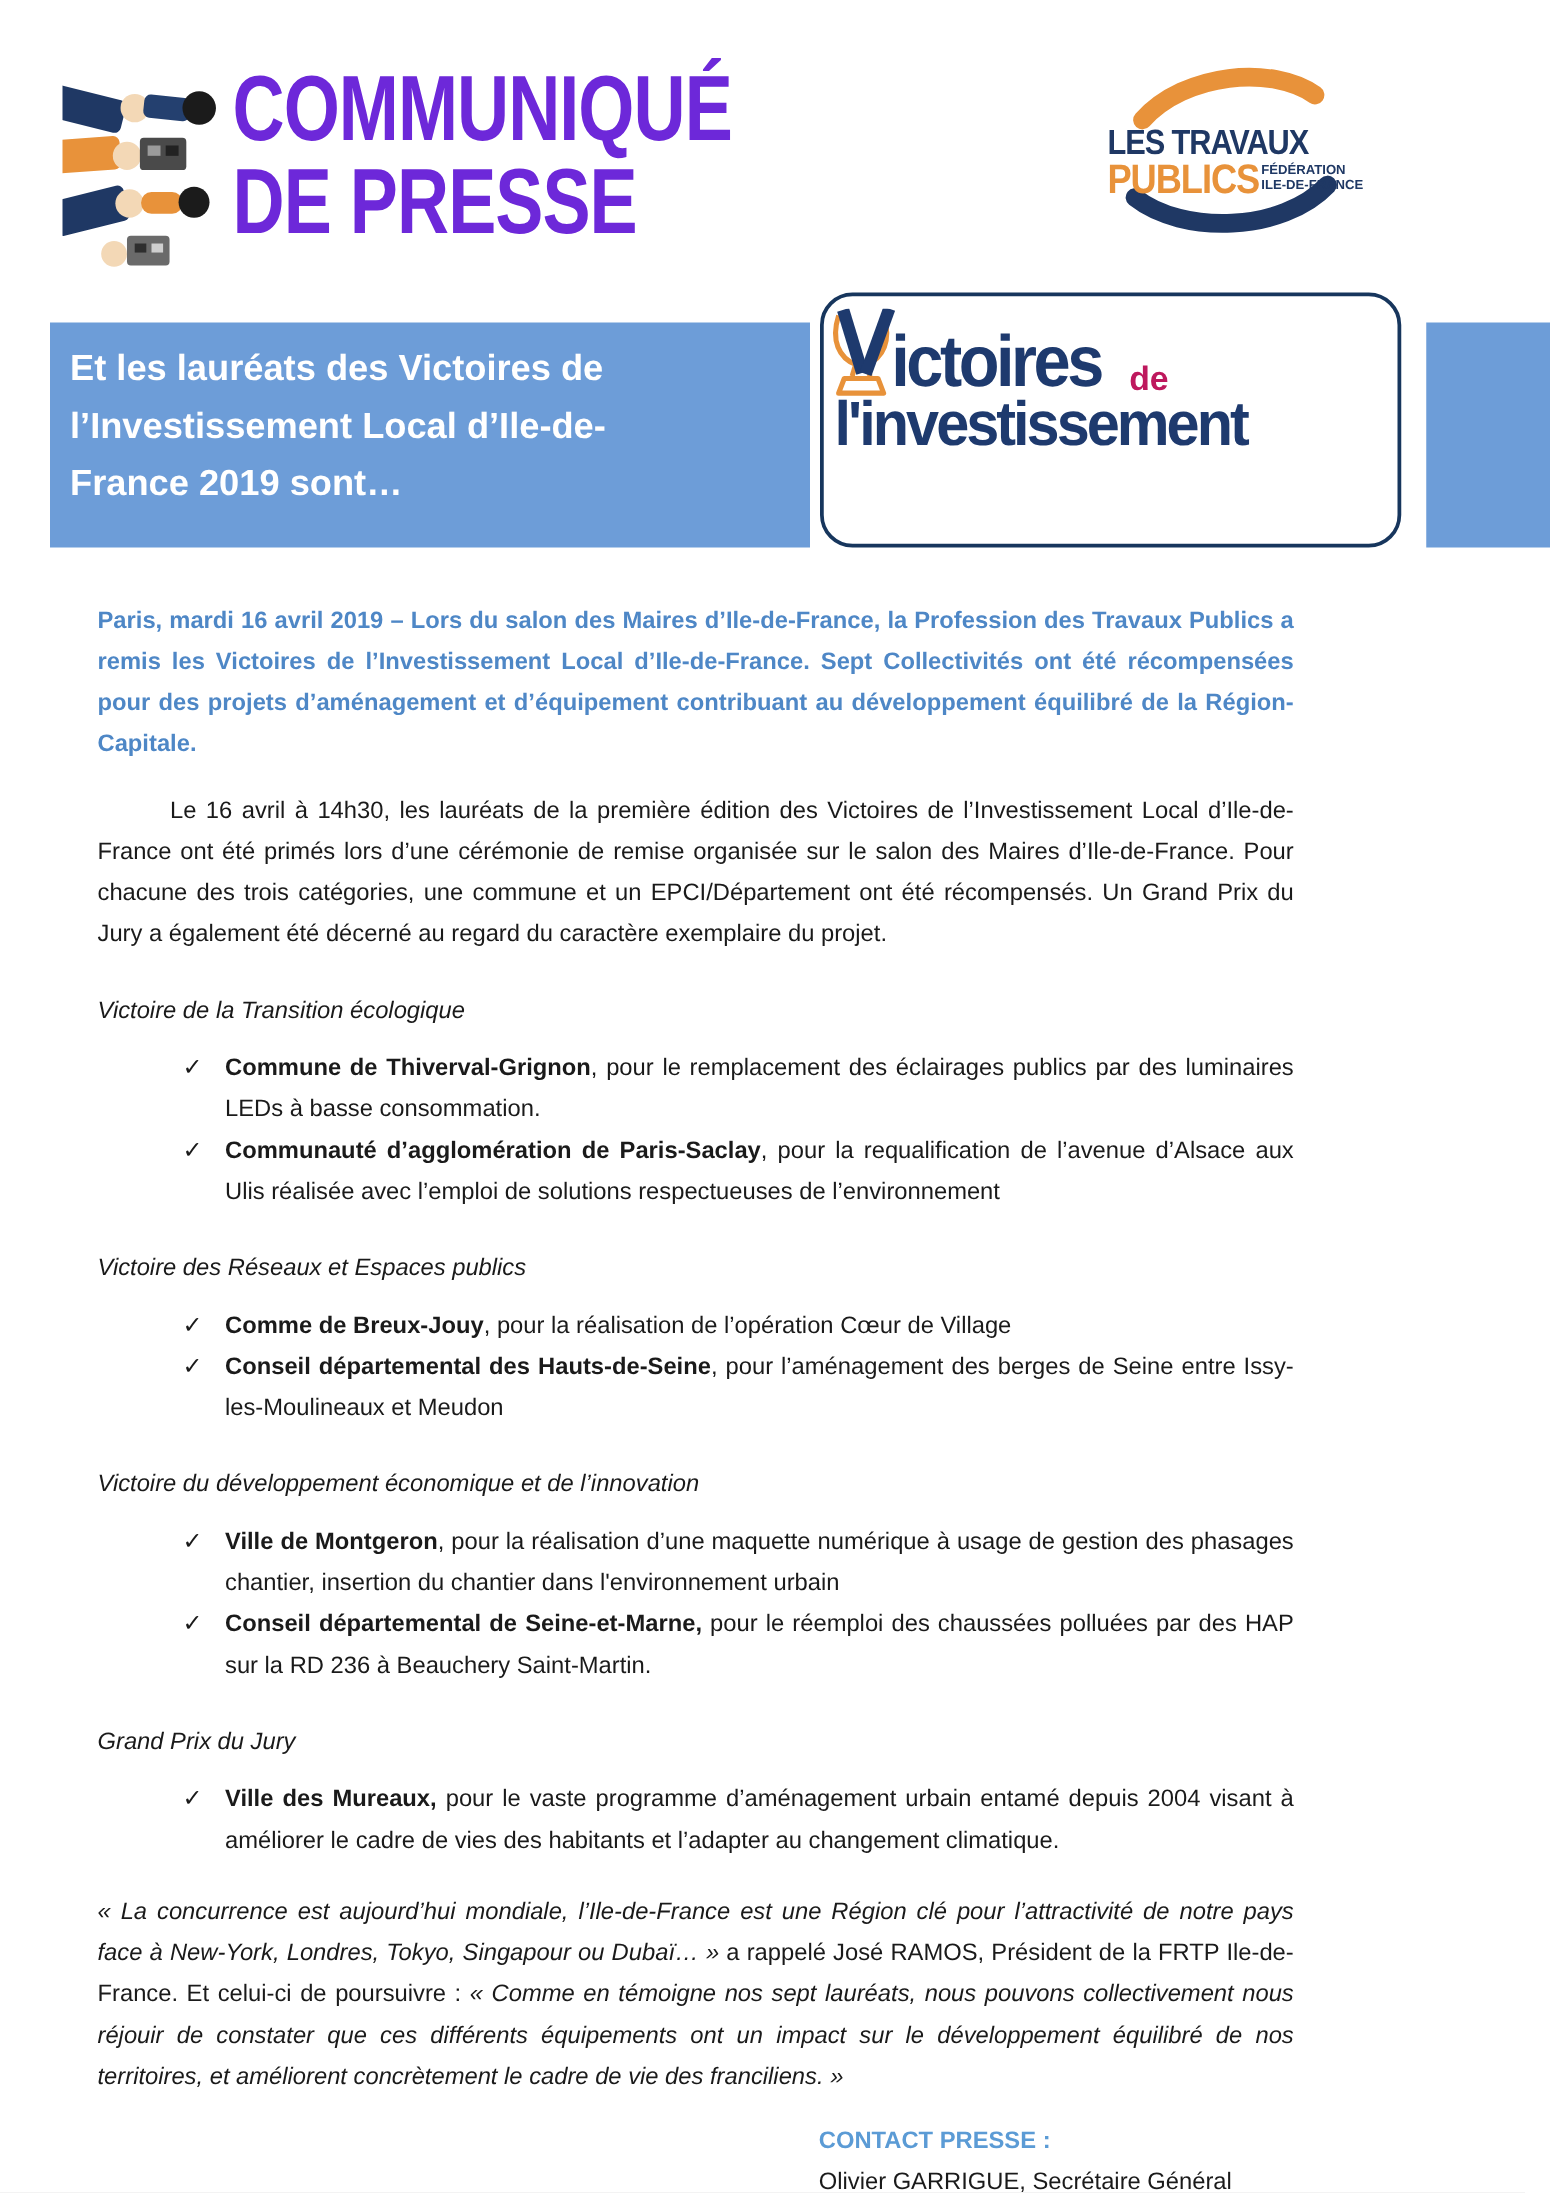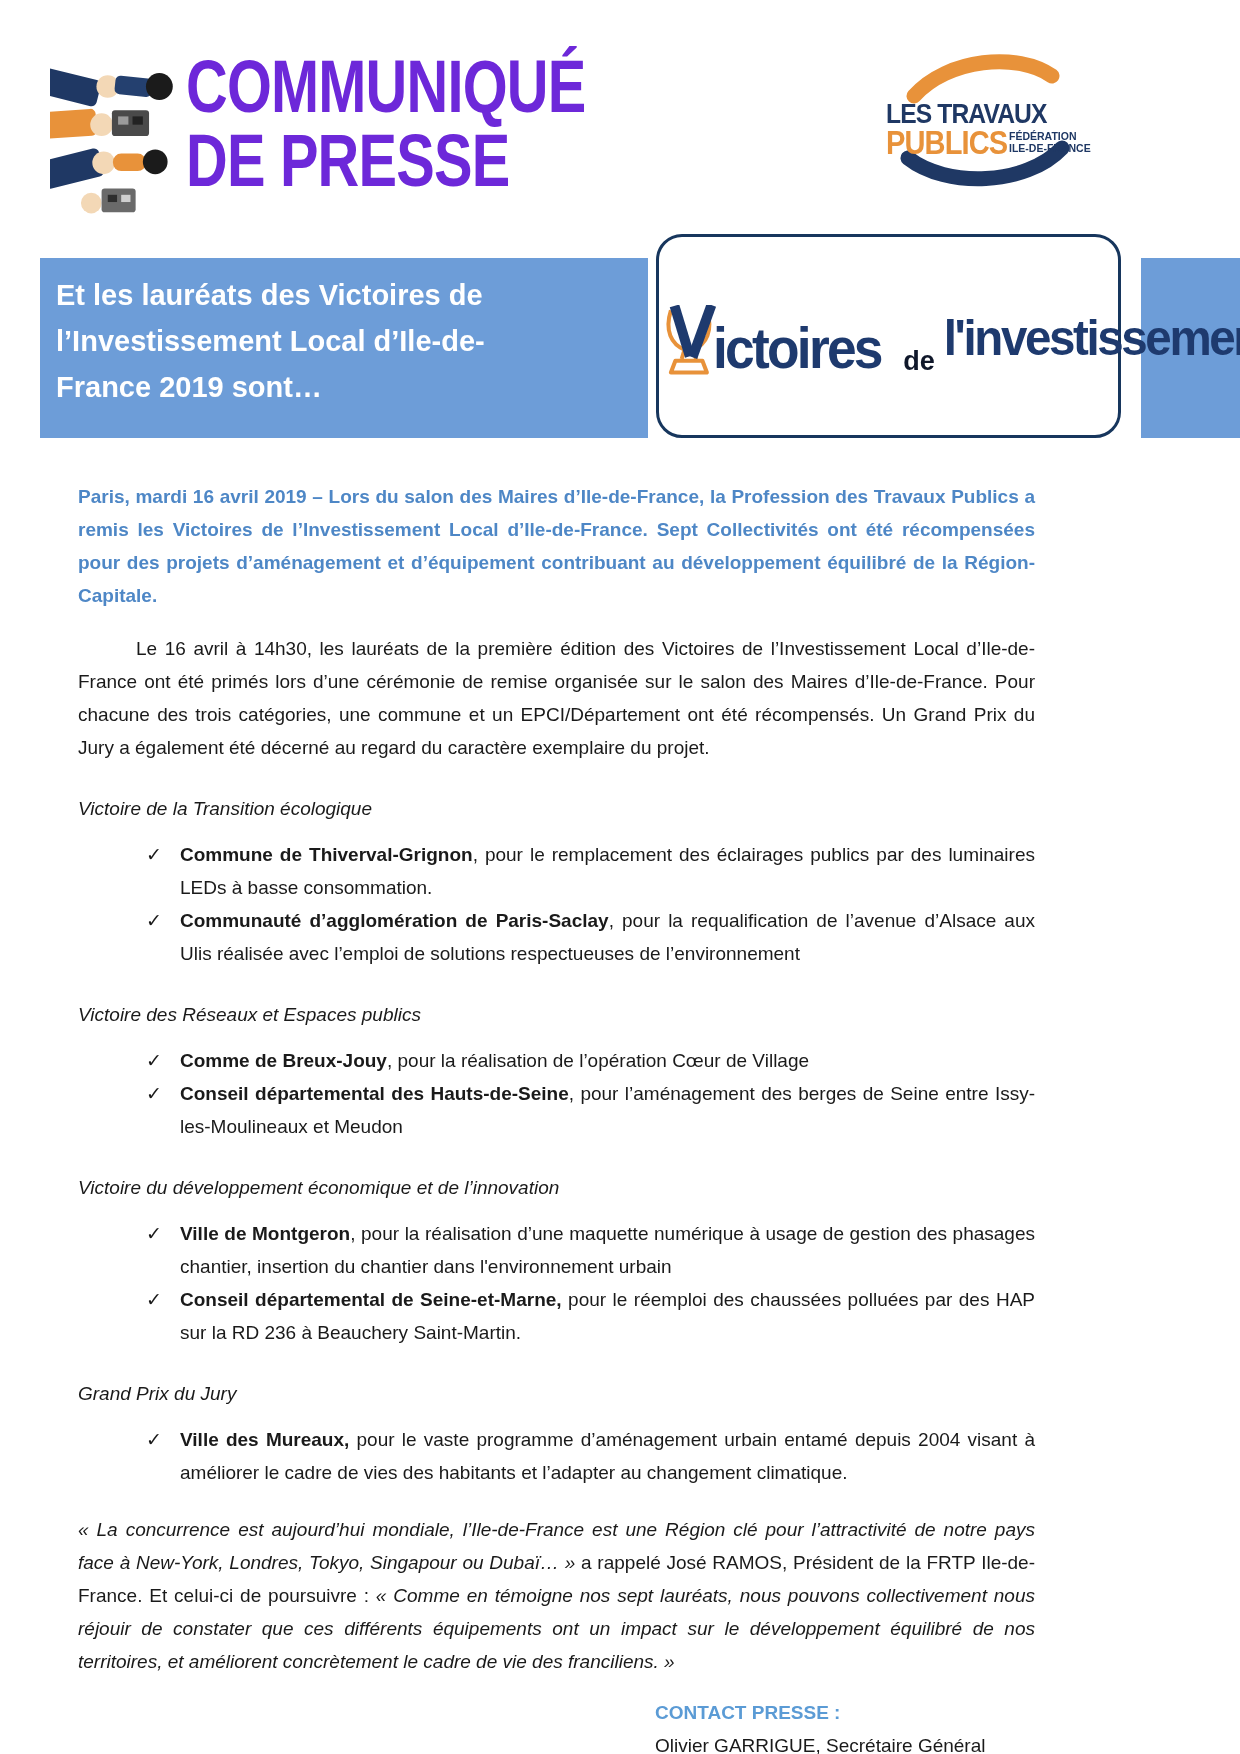--- a/index.html
+++ b/index.html
@@ -26,26 +26,26 @@
   .ftp-sub { position:absolute; left:133px; top:82px; color:#1F3864; font-size:10.5px;
              font-weight:bold; line-height:12px; letter-spacing:0; white-space:nowrap; }
 
   
   .banner { position:absolute; left:40px; top:258px; width:1228px; height:180px; background:#6D9DD8; }
   .banner-title { position:absolute; left:16px; top:14px; color:#ffffff; font-weight:bold;
                   font-size:29px; line-height:46px; white-space:nowrap; }
   .vcard { position:absolute; left:608px; top:-30px; width:493px; height:220px; background:#ffffff; }
   .vcard-border { position:absolute; left:8px; right:20px; top:6px; bottom:10px;
                   border:3px solid #17365D; border-radius:26px;
-                  display:flex; align-items:center; padding-top:10px; }
+                  display:flex; flex-direction:column; align-items:flex-start; padding-top:10px; }
   .vrow1 { display:flex; align-items:flex-end; }
   .vrow1 svg { margin-right:-4px; }
   .vword { color:#1E3A6E; font-weight:bold; font-size:58px; line-height:58px; letter-spacing:-3px;
            transform:scaleX(0.92); transform-origin:0 100%; }
-  .vde { color:#0f172a; font-weight:bold; font-size:27px; line-height:27px; margin-left:8px; margin-bottom:2px; }
+  .vde { color:#be185d; font-weight:bold; font-size:27px; line-height:27px; margin-left:8px; margin-bottom:2px; }
   .vrow2 { color:#1E3A6E; font-weight:bold; font-size:50px; line-height:52px; letter-spacing:-2.5px;
            transform:scaleX(0.95); margin-top:-6px; }
   .vrow3 { display:flex; align-items:center; gap:14px; margin-top:-2px; }
   .vdash { width:116px; height:5px; background:#E8923A; border-radius:2px; }
   .vlocal { color:#1E3A6E; font-weight:bold; font-size:46px; line-height:48px; letter-spacing:-2px; }
 
   
   .content { position:absolute; left:78px; top:438px; width:957px; font-size:19px; line-height:33px; }
   .intro { margin-top:42px; color:#4E87C6; font-weight:bold; text-align:justify; }
   .para { margin-top:20px; text-align:justify; text-indent:58px; }
@@ -120,25 +120,20 @@
             <path d="M27 50 L24 60" stroke="#E8923A" stroke-width="4.5"></path>
             <path d="M37 50 L40 60" stroke="#E8923A" stroke-width="4.5"></path>
             <path d="M17 62 L47 62 L52 75 L12 75 Z" fill="#ffffff" stroke="#E8923A" stroke-width="4.5" stroke-linejoin="round"></path>
             <path d="M16 1 L33 57" stroke="#1E3A6E" stroke-width="11"></path>
             <path d="M57 0 L36 58" stroke="#1E3A6E" stroke-width="11"></path>
           </svg>
           <span class="vword">ictoires</span>
           <span class="vde">de</span>
         </div>
         <div class="vrow2">l'investissement</div>
-        <div class="vrow3">
-          <span class="vdash"></span>
-          <span class="vlocal">local</span>
-          <span class="vdash"></span>
-        </div>
       </div>
     </div>
   </div>
 
   <div class="content">
 
     <p class="intro">Paris, mardi 16 avril 2019 – Lors du salon des Maires d’Ile-de-France, la Profession des Travaux Publics a remis les Victoires de l’Investissement Local d’Ile-de-France. Sept Collectivités ont été récompensées pour des projets d’aménagement et d’équipement contribuant au développement équilibré de la Région-Capitale.</p>
 
     <p class="para">Le 16 avril à 14h30, les lauréats de la première édition des Victoires de l’Investissement Local d’Ile-de-France ont été primés lors d’une cérémonie de remise organisée sur le salon des Maires d’Ile-de-France. Pour chacune des trois catégories, une commune et un EPCI/Département ont été récompensés. Un Grand Prix du Jury a également été décerné au regard du caractère exemplaire du projet.</p>
 

